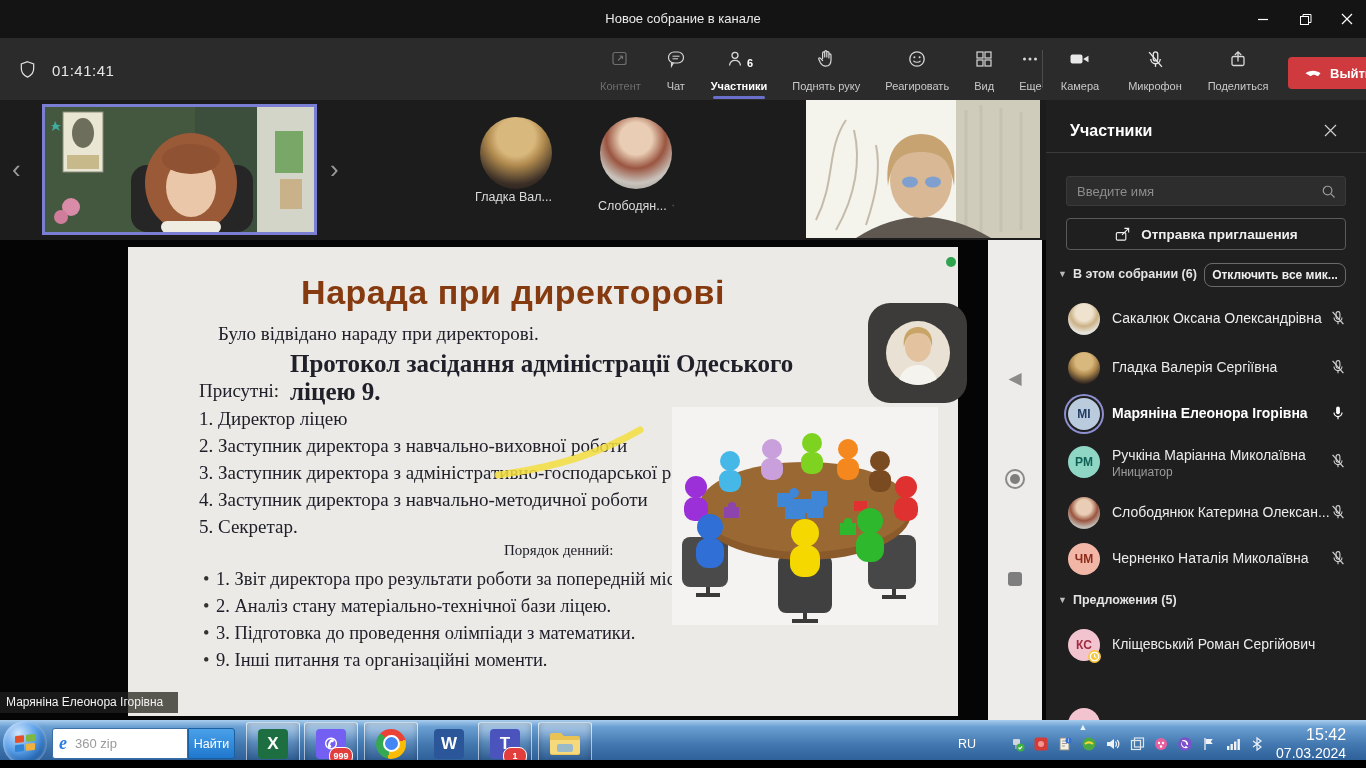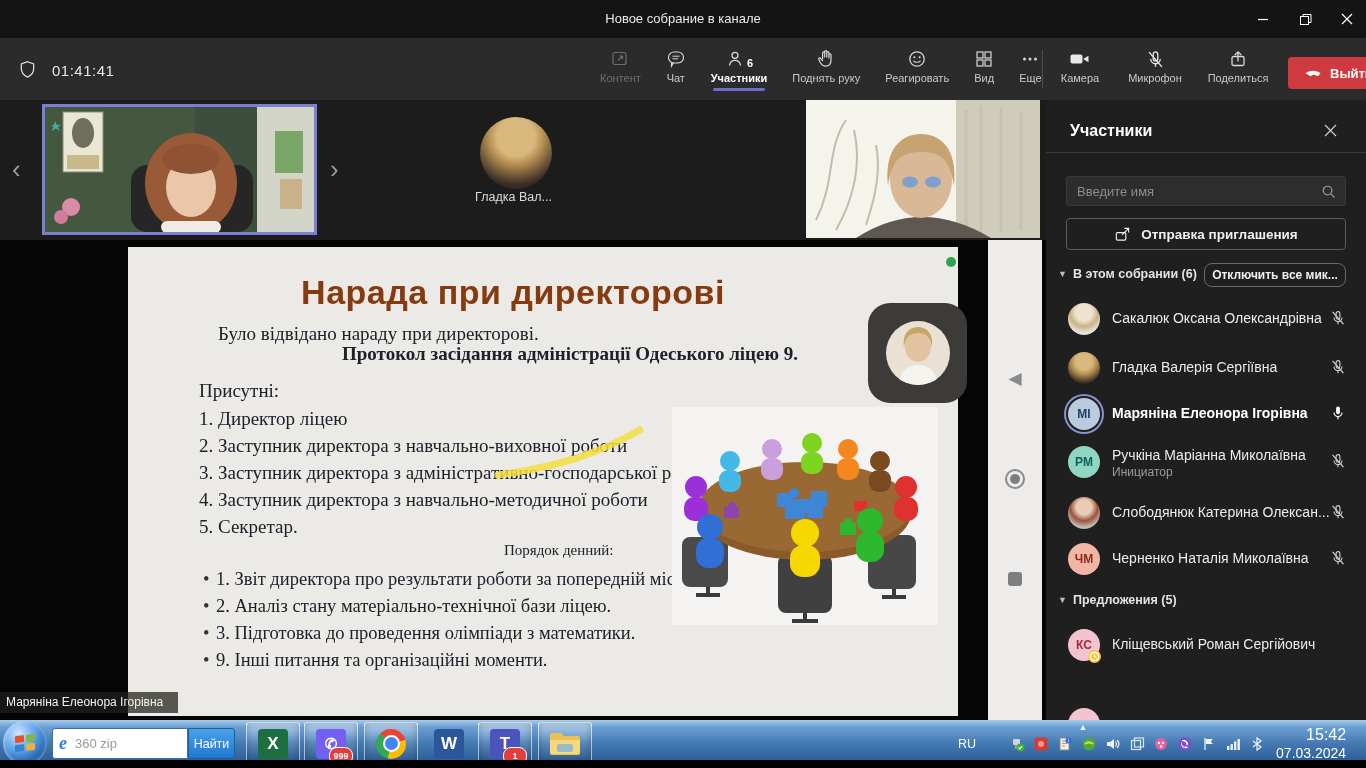--- a/index.html
+++ b/index.html
@@ -8,21 +8,21 @@
   .abs{position:absolute;}
   
   #titlebar{left:0;top:0;width:1366px;height:38px;background:#141414;}
   #win-title{left:0;right:0;top:11px;text-align:center;color:#eaeaea;font-size:13px;}
   .winctl{top:8px;width:30px;height:22px;display:flex;align-items:center;justify-content:center;color:#fff;cursor:pointer;}
   
   #toolbar{left:0;top:38px;width:1366px;height:62px;background:#2b2b2b;}
   #timer{left:52px;top:24px;color:#e6e6e6;font-size:15px;letter-spacing:.5px;}
   .tb-btn{display:flex;flex-direction:column;align-items:center;gap:3px;cursor:pointer;padding:0 4px;position:relative;}
   .tb-ico{height:22px;display:flex;align-items:flex-end;justify-content:center;color:#d8d8d8;}
-  .tb-lbl{font-size:11px;color:#c9c9c9;white-space:nowrap;}
+  .tb-lbl{font-size:11px;color:#c9c9c9;white-space:nowrap;margin-top:8px;}
   .tb-btn.disabled .tb-ico,.tb-btn.disabled .tb-lbl{color:#6f6f6f;}
   .tb-btn.active .tb-lbl{color:#fff;font-weight:bold;}
   .tb-underline{position:absolute;left:6px;right:6px;bottom:-7px;height:3px;border-radius:2px;background:#6a6fc9;}
   .tb-badge{font-size:11px;font-weight:bold;color:#fff;margin-left:2px;}
   #leave-btn{display:flex;align-items:center;gap:8px;background:#cf3a3f;border-radius:4px;
              padding:0 16px;height:32px;color:#fff;font-size:13px;font-weight:bold;cursor:pointer;}
   
   #filmstrip{left:0;top:100px;width:1046px;height:140px;background:#1c1c1c;}
   .chev{color:#9a9a9a;font-size:26px;line-height:26px;cursor:pointer;}
   #video-main{left:42px;top:4px;width:275px;height:131px;border:3px solid #7b7fd4;box-sizing:border-box;background:#3a4a35;cursor:pointer;}
@@ -31,21 +31,21 @@
   .fs-name{color:#dcdcdc;font-size:12.5px;white-space:nowrap;}
   .av-gladka{background:radial-gradient(circle at 50% 28%,#d9b87e 0 30%,#b08a4e 45%,#3a2e26 75%,#201a16);}
   .av-slob{background:radial-gradient(circle at 50% 30%,#e9cdb4 0 26%,#9a5540 48%,#c9c4bd 72%,#8d8880);}
   .mic-sm{width:15px;height:15px;color:#d0d0d0;}
   
   #stage{left:0;top:240px;width:1046px;height:480px;background:#050505;}
   #slide{left:128px;top:7px;width:830px;height:469px;background:#eceae7;overflow:hidden;}
   #slide-title{left:30px;top:26px;width:710px;text-align:center;font-size:34px;font-weight:bold;letter-spacing:.5px;}
   .sl-serif{font-family:"Liberation Serif",serif;color:#20202a;}
   #sl-line1{left:90px;top:76px;font-size:19px;}
-  #sl-line2{left:162px;top:96px;width:560px;text-align:center;font-size:19px;font-weight:bold;}
+  #sl-line2{left:162px;top:103px;width:560px;text-align:left;font-size:25px;font-weight:bold;}
   #sl-present{left:71px;top:133px;font-size:19px;}
   .sl-item{left:71px;font-size:19px;white-space:nowrap;}
   #sl-agenda{left:376px;top:295px;font-size:15px;}
   .sl-bullet{left:75px;font-size:18.5px;white-space:nowrap;}
   .sl-bullet .dot{display:inline-block;width:13px;color:#333;}
   #green-dot{left:946px;top:257px;width:10px;height:10px;border-radius:50%;background:#2ea44f;}
   #pip{left:868px;top:63px;width:99px;height:100px;background:#3c3b3a;border-radius:22px;display:flex;align-items:center;justify-content:center;cursor:pointer;}
   #strip{left:988px;top:0;width:54px;height:480px;background:#edecea;}
   .strip-ctl{left:0;width:54px;text-align:center;color:#8a8a8a;cursor:pointer;}
   #presenter-label{left:0;top:452px;width:178px;height:21px;line-height:21px;padding-left:6px;box-sizing:border-box;
@@ -292,20 +292,29 @@
 
     <div class="abs" style="left:478px;top:17px;width:76px;text-align:center">
       <div class="fs-av av-gladka" style="margin:0 auto"></div>
       <div style="display:flex;align-items:center;justify-content:center;gap:5px;margin-top:0">
         <span class="fs-name">Гладка Вал...</span>
         <svg class="mic-sm" viewBox="0 0 16 16">
             <use href="#mic-off"></use>
           </svg>
       </div>
     </div>
+    <div class="abs" style="left:598px;top:17px;width:76px;text-align:center">
+      <div class="fs-av av-slob" style="margin:0 auto"></div>
+      <div style="display:flex;align-items:center;justify-content:center;gap:5px;margin-top:9px">
+        <span class="fs-name">Слободян...</span>
+        <svg class="mic-sm" viewBox="0 0 16 16">
+            <use href="#mic-off"></use>
+          </svg>
+      </div>
+    </div>
 
     <div class="abs" id="video-right">
       <svg width="234" height="138" viewBox="0 0 234 138" preserveAspectRatio="none">
         <rect width="234" height="138" fill="#e6e4d8"></rect>
         <rect x="0" y="0" width="150" height="138" fill="#f5f4ec"></rect>
         <rect x="150" y="0" width="84" height="138" fill="#cfccbc"></rect>
         <path d="M10 120C30 80 20 50 40 20M30 130C50 95 55 60 48 30M60 125C70 95 75 70 70 45" stroke="#a39480" stroke-width="2" fill="none" opacity=".6"></path>
         <path d="M160 10v120M175 5v128M195 8v124M215 12v118" stroke="#bdb9a8" stroke-width="3" opacity=".5"></path>
         <path d="M50 138Q115 96 185 138Z" fill="#5f5850"></path>
         <ellipse cx="115" cy="80" rx="31" ry="38" fill="#d9b896"></ellipse>

